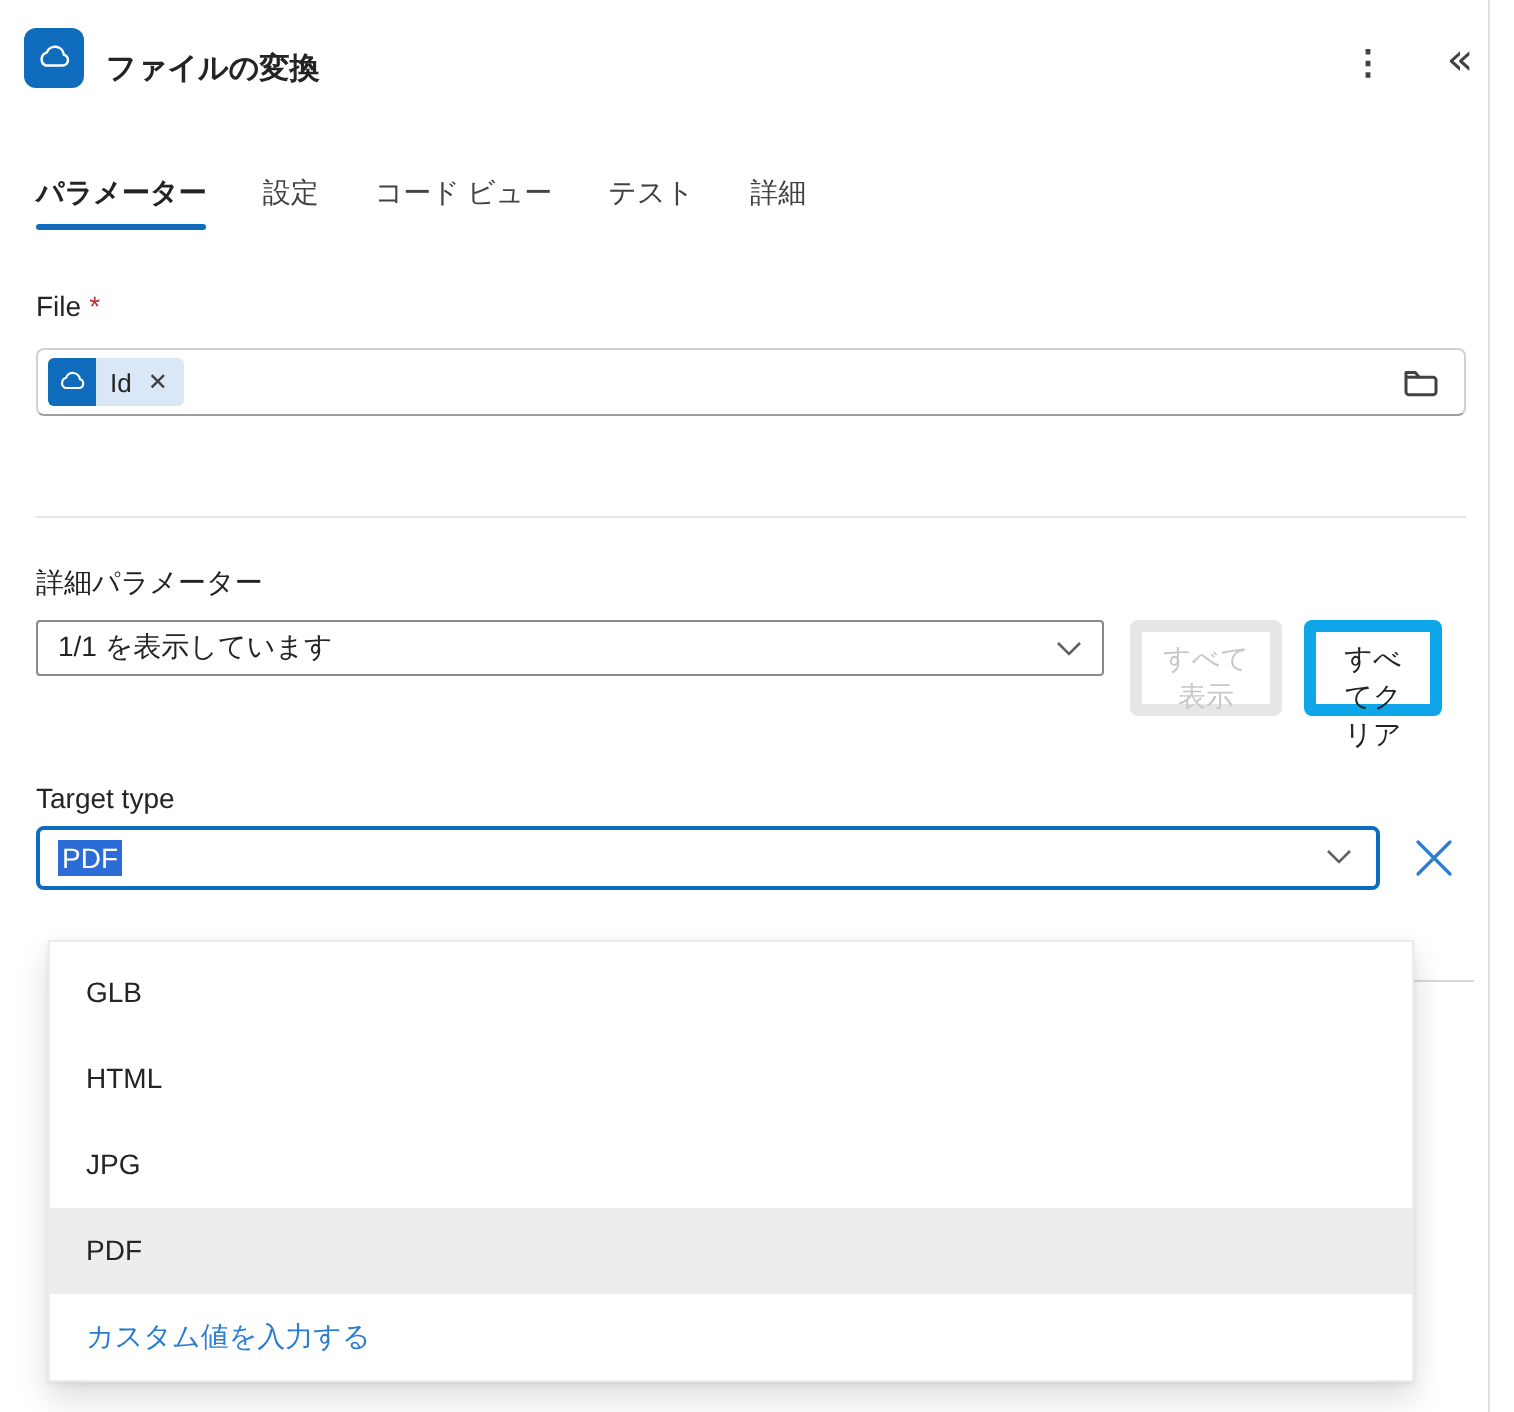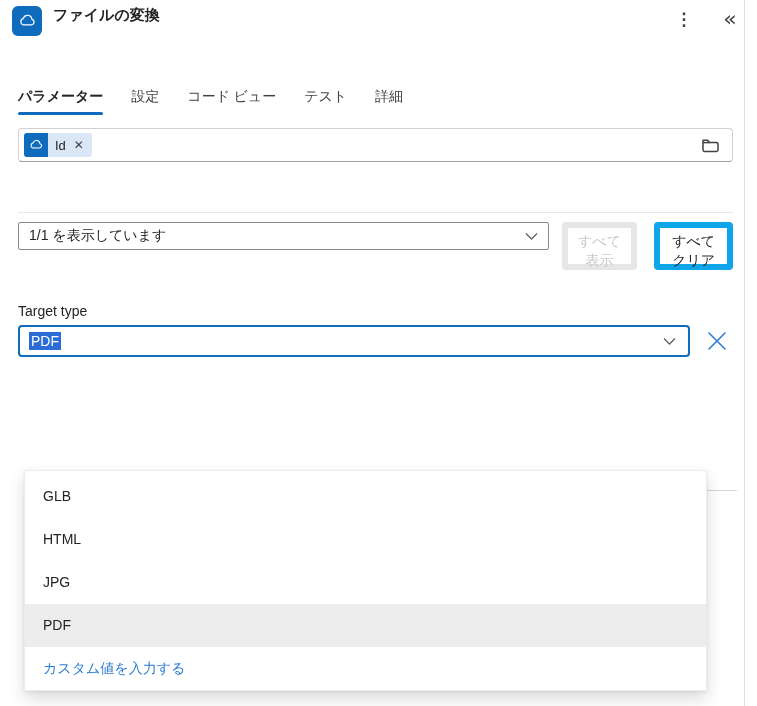--- a/index.html
+++ b/index.html
@@ -1,21 +1,21 @@
 <!DOCTYPE html>
 <html><head>
 <meta charset="utf-8">
 <style>
   * { margin:0; padding:0; box-sizing:border-box; }
   body { font-family:"Liberation Sans","DejaVu Sans",sans-serif; background:#fff; }
   .panel { position:relative; width:757px; height:706px; background:#fff; overflow:hidden; color:#242424; }
   .right-border { position:absolute; left:744px; top:0; bottom:0; width:1px; background:#e0e0e0; }
 
   
-  header { display:flex; align-items:flex-start; padding:6px 14px 10px 12px; height:54px; }
+  header { display:flex; align-items:flex-end; padding:6px 14px 10px 12px; height:54px; }
   .app-icon { width:30px; height:30px; border-radius:6px; background:#0f6cbd; display:flex; align-items:center; justify-content:center; flex:0 0 auto; }
   .panel-title { font-size:15px; font-weight:600; color:#242424; margin-left:11px; }
   .header-actions { margin-left:auto; display:flex; align-items:center; gap:20px; }
   .icon-btn { background:none; border:none; cursor:pointer; color:#424242; display:flex; align-items:center; justify-content:center; width:26px; height:26px; }
   .dots { font-size:17px; font-weight:700; letter-spacing:0; color:#424242; line-height:1; }
   .collapse { font-size:22px; color:#424242; line-height:1; font-family:"DejaVu Sans",sans-serif; }
 
   
   .tabs { display:flex; gap:28px; padding:0 0 0 18px; margin-top:34px; }
   .tab { font-size:14px; color:#424242; padding-bottom:9px; position:relative; cursor:pointer; white-space:nowrap;font-family:Liberation Serif, serif; }
@@ -35,21 +35,21 @@
   .folder { margin-left:auto; display:flex; align-items:center; cursor:pointer; }
 
   .divider { height:1px; background:#e6e6e6; margin-top:50px; }
 
   .adv-label { margin-top:24px; }
   .adv-row { display:flex; align-items:flex-start; margin-top:9px; }
   .select { width:534px; height:28px; border:1px solid #8a8a8a; border-radius:2px; display:flex; align-items:center; padding:0 10px; font-size:14px; color:#242424; cursor:pointer; background:#fff; }
   .select .chev { margin-left:auto; }
   .btn { height:48px; border:6px solid #0ea5e9; border-radius:4px; background:#fff; font-size:14px; color:#242424; cursor:pointer; line-height:19px; padding:4px 8px; font-family:inherit; }
   .btn.show-all { width:76px; margin-left:13px; color:#c8c8c8; border-color:#e6e6e6; cursor:default; }
-  .btn.clear-all { width:79px; margin-left:17px; }
+  .btn.clear-all { width:69px; margin-left:11px; }
 
   .target-label { margin-top:33px; }
   .combo-row { display:flex; align-items:center; margin-top:6px; }
   .combobox { width:672px; height:32px; border:2px solid #0f6cbd; border-radius:4px; display:flex; align-items:center; padding:0 12px 0 9px; background:#fff; cursor:text; }
   .selected-text { font-size:14px; background:#2b6cd6; color:#fff; padding:1px 2px; }
   .combobox .chev { margin-left:auto; }
   .clear-x { background:none; border:none; cursor:pointer; margin-left:13px; display:flex; align-items:center; justify-content:center; width:28px; height:28px; }
 
   
   .bg-divider { position:absolute; top:490px; left:695px; width:42px; height:1px; background:#d9d9d9; z-index:1; }
@@ -85,40 +85,44 @@
   <nav class="tabs">
     <div class="tab selected">パラメーター</div>
     <div class="tab">設定</div>
     <div class="tab">コード ビュー</div>
     <div class="tab">テスト</div>
     <div class="tab">詳細</div>
   </nav>
 
   <main>
 
+    <div class="field-label file-label">
+      <span>File</span><span class="req">*</span>
+    </div>
     <div class="file-input">
       <span class="token">
         <span class="token-icon">
           <svg width="16" height="16" viewBox="0 0 24 24">
             <path d="M7 16.5h10.2a3.3 3.3 0 0 0 .7-6.5 5.3 5.3 0 0 0-10.3-1.2A4.1 4.1 0 0 0 7 16.5z" fill="none" stroke="#ffffff" stroke-width="1.6" stroke-linejoin="round"></path>
           </svg>
         </span>
         <span class="token-label">Id</span>
         <span class="token-remove">✕</span>
       </span>
       <span class="folder">
         <svg width="24" height="24" viewBox="0 0 24 24" fill="none" stroke="#424242" stroke-width="1.5" stroke-linejoin="round">
           <path d="M5 7.2h4.6l2 2.4h6.9c.8 0 1.5.6 1.5 1.4v6c0 .8-.7 1.4-1.5 1.4H6.5c-.8 0-1.5-.6-1.5-1.4V7.2z"></path>
           <path d="M5 9.6h6.6"></path>
         </svg>
       </span>
     </div>
 
     <div class="divider"></div>
 
+    <div class="field-label adv-label">詳細パラメーター</div>
     <div class="adv-row">
       <div class="select">
         <span>1/1 を表示しています</span>
         <span class="chev">
           <svg width="13" height="9" viewBox="0 0 13 9">
               <path d="M1 1.5 6.5 7 12 1.5" fill="none" stroke="#616161" stroke-width="1.3"></path>
             </svg>
         </span>
       </div>
       <button class="btn show-all" disabled="">すべて表示</button>

